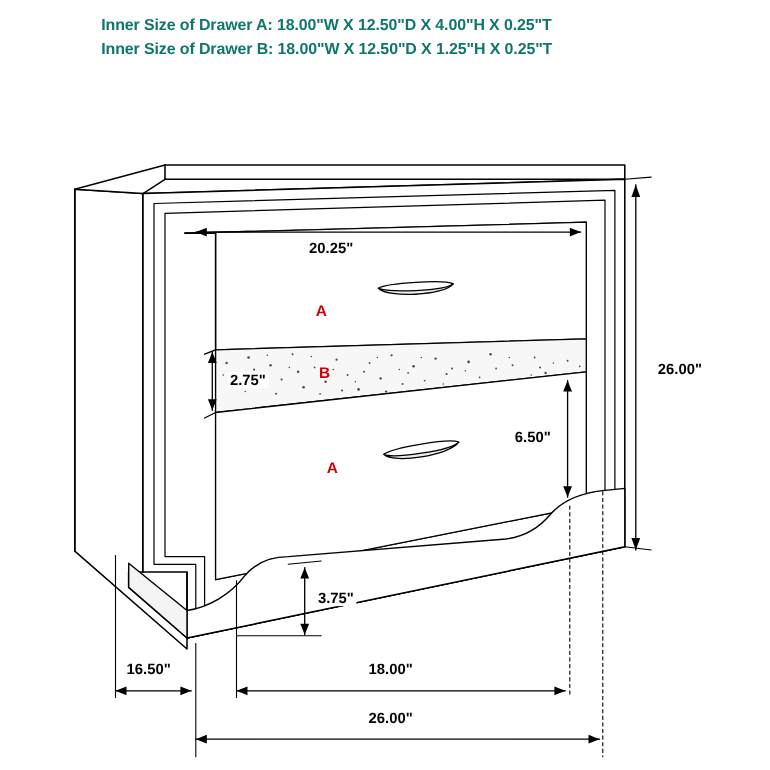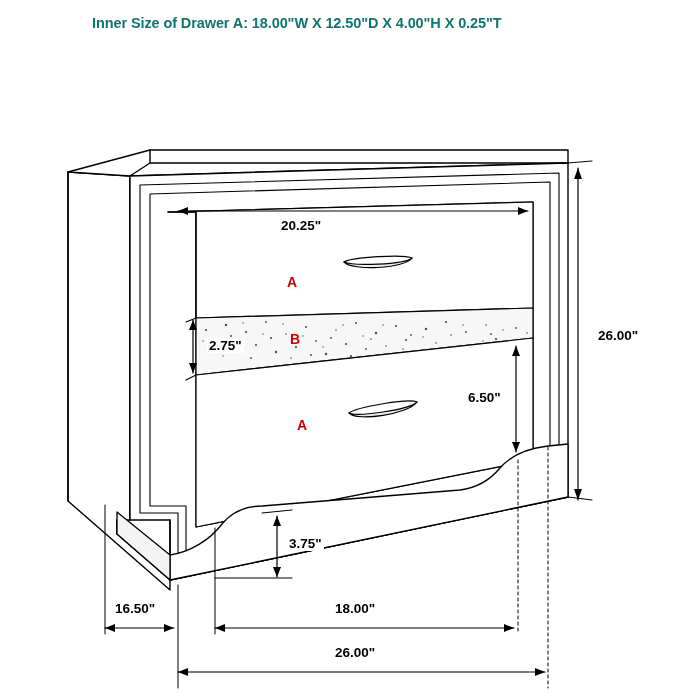--- a/index.html
+++ b/index.html
@@ -57,20 +57,21 @@
     color: #cc0000;
     white-space: nowrap;
   }
 </style>
 </head>
 <body>
 
 <div id="stage">
 
   <div class="hdr" id="hdr1">Inner Size of Drawer A: 18.00"W X 12.50"D X 4.00"H X 0.25"T</div>
+  <div class="hdr" id="hdr2">Inner Size of Drawer B: 18.00"W X 12.50"D X 1.25"H X 0.25"T</div>
 
   <svg class="diagram" viewBox="0 0 700 700">
     <g fill="none" stroke="#000000" stroke-width="1.4" stroke-linejoin="round" stroke-linecap="round">
 
       <g>
         <path d="M68,172 L130,176 L130,520 L117,520 L117,534 L170,580 L170,590 L68,501 Z" fill="#ffffff"></path>
         <path d="M68,172 L68,501"></path>
         <path d="M130,176 L130,520"></path>
         <path d="M117,520 L117,534"></path>
       </g>

